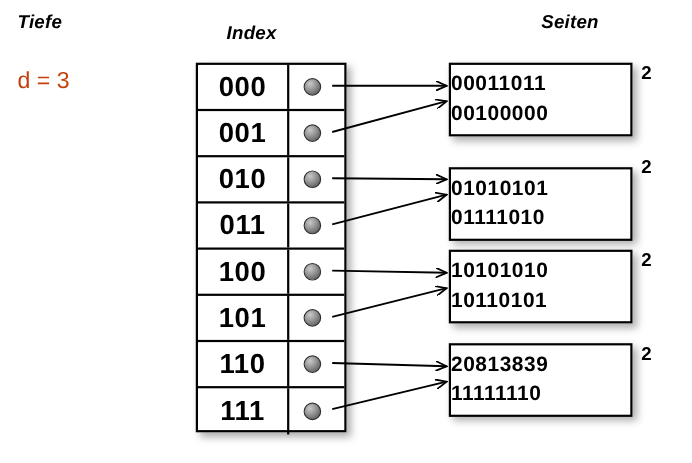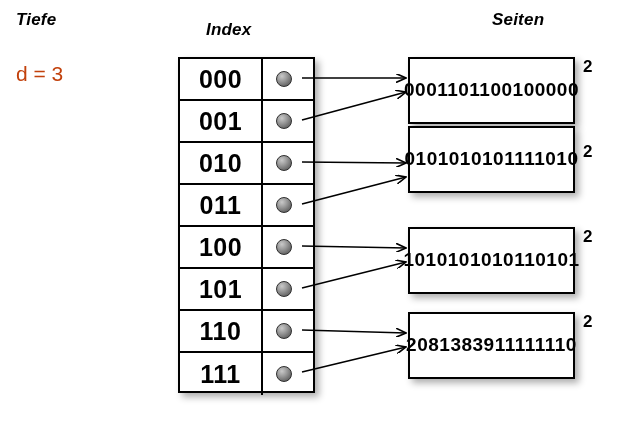--- a/index.html
+++ b/index.html
@@ -98,22 +98,21 @@
   .page-box {
     position: absolute;
     left: 408px;
     width: 167px;
     height: 67px;
     border: 2px solid #000000;
     box-sizing: border-box;
     background: #ffffff;
     box-shadow: 4px 4px 7px rgba(0,0,0,0.32);
     display: flex;
-    flex-direction: row;
-    align-items: center;
+    flex-direction: column;
     justify-content: center;
   }
   .page-line {
     font-size: 19px;
     font-weight: 600;
     color: #000000;
     line-height: 1.42;
     letter-spacing: 0.5px;
   }
   .page-depth {
@@ -213,21 +212,21 @@
       <path d="M302,372 L406,347"></path>
     </g>
   </svg>
 
   <div class="page-box" style="top:57px;">
     <div class="page-line">00011011</div>
     <div class="page-line">00100000</div>
   </div>
   <div class="page-depth" style="top:57px;">2</div>
 
-  <div class="page-box" style="top:126px;">
+  <div class="page-box" style="top:152px;">
     <div class="page-line">01010101</div>
     <div class="page-line">01111010</div>
   </div>
   <div class="page-depth" style="top:142px;">2</div>
 
   <div class="page-box" style="top:227px;">
     <div class="page-line">10101010</div>
     <div class="page-line">10110101</div>
   </div>
   <div class="page-depth" style="top:227px;">2</div>

